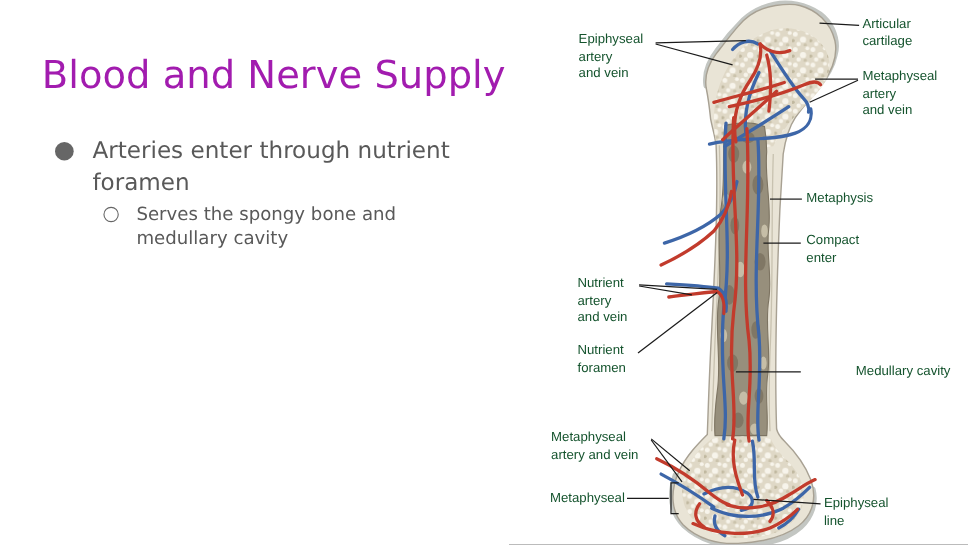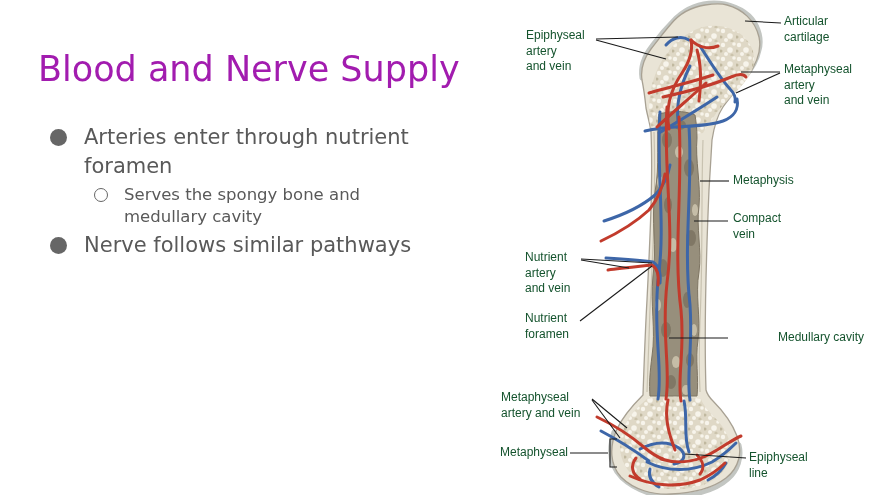--- a/index.html
+++ b/index.html
@@ -44,24 +44,20 @@
   <div class="bullet-row l1" style="top:123px;">
     <span class="marker-dot"></span>
     <span class="bullet-text w1">Arteries enter through nutrient foramen</span>
   </div>
 
   <div class="bullet-row l2" style="top:184px;">
     <span class="marker-ring"></span>
     <span class="bullet-text w2">Serves the spongy bone and medullary cavity</span>
   </div>
 
-  <div class="bullet-row l1" style="top:231px;">
-    <span class="marker-dot"></span>
-    <span class="bullet-text w3">Nerve follows similar pathways</span>
-  </div>
 
   <svg class="bone-art" width="880" height="495" viewBox="0 0 880 495">
     <defs>
       <pattern id="speckle" width="16" height="14" patternUnits="userSpaceOnUse">
         <circle cx="3" cy="3" r="2.2" fill="#F7F4EB"></circle>
         <circle cx="10" cy="8" r="2.8" fill="#F7F4EB"></circle>
         <circle cx="14" cy="2" r="1.8" fill="#F7F4EB"></circle>
         <circle cx="6" cy="12" r="2.0" fill="#F7F4EB"></circle>
         <circle cx="12" cy="13" r="1.6" fill="#CBC3AC"></circle>
         <circle cx="1" cy="9" r="1.5" fill="#C0B89F"></circle>
@@ -198,21 +194,21 @@
   <div class="fig-label" style="left:526px; top:28px;">Epiphyseal
 artery
 and vein</div>
   <div class="fig-label" style="left:784px; top:14px;">Articular
 cartilage</div>
   <div class="fig-label" style="left:784px; top:62px;">Metaphyseal
 artery
 and vein</div>
   <div class="fig-label" style="left:733px; top:173px;">Metaphysis</div>
   <div class="fig-label" style="left:733px; top:211px;">Compact
-vein</div>
+enter</div>
   <div class="fig-label" style="left:525px; top:250px;">Nutrient
 artery
 and vein</div>
   <div class="fig-label" style="left:525px; top:311px;">Nutrient
 foramen</div>
   <div class="fig-label" style="left:733px; top:330px;margin-left:45px;">Medullary cavity</div>
   <div class="fig-label" style="left:501px; top:390px;">Metaphyseal
 artery and vein</div>
   <div class="fig-label" style="left:500px; top:445px;">Metaphyseal</div>
   <div class="fig-label" style="left:749px; top:450px;">Epiphyseal

